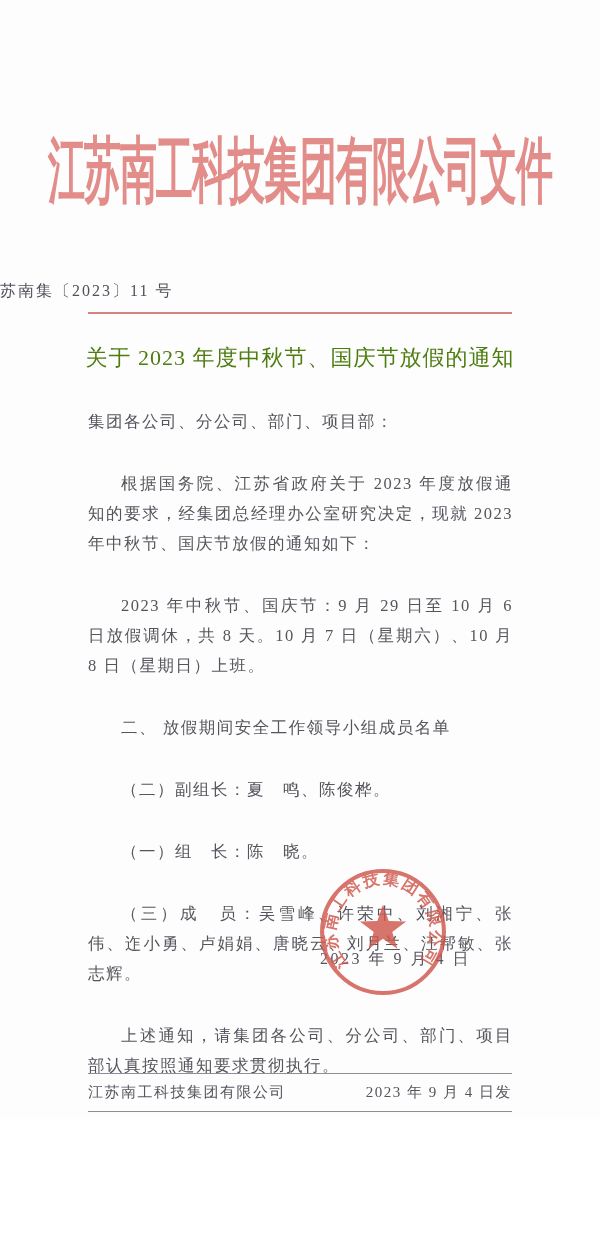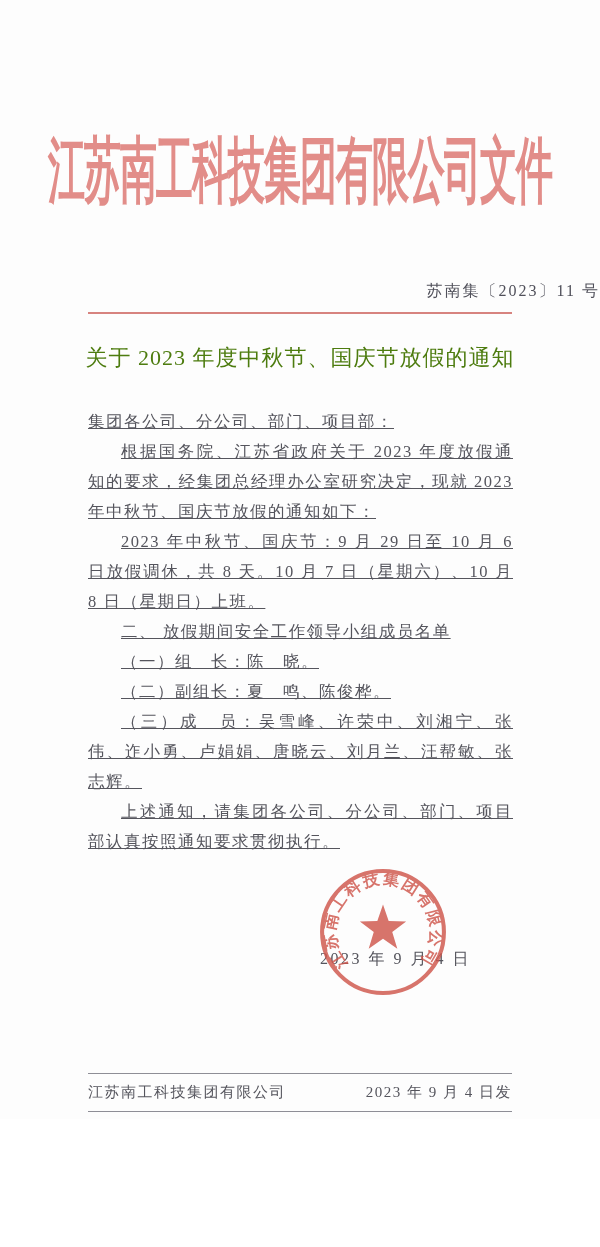--- a/index.html
+++ b/index.html
@@ -32,21 +32,21 @@
     transform-origin: 50% 0%;
     white-space: nowrap;
   }
 
   
   .doc-no {
     position: absolute;
     top: 281px;
     left: 0;
     width: 600px;
-    text-align: right;
+    text-align: left;
     font-size: 16px;
     letter-spacing: 2px;
     color: #50505a;
   }
 
   
   .red-line {
     position: absolute;
     top: 312px;
     left: 88px;
@@ -73,24 +73,23 @@
   .body-block {
     position: absolute;
     top: 407px;
     left: 88px;
     width: 425px;
     font-size: 16.5px;
     line-height: 30px;
     letter-spacing: 1.5px;
     color: #55555d;
     text-align: justify;
-    text-decoration: underline;
   }
   .body-block p { margin: 0; }
-  .body-block p.indent { text-indent: 2em; }
+  .body-block p.indent { text-indent: 2em; margin-top: 32px; }
 
   
   .sign-date {
     position: absolute;
     top: 949px;
     left: 320px;
     font-size: 16px;
     letter-spacing: 2.5px;
     color: #55555d;
     z-index: 1;
@@ -150,22 +149,22 @@
 
   <div class="red-line"></div>
 
   <h2 class="notice-title">关于 2023 年度中秋节、国庆节放假的通知</h2>
 
   <div class="body-block">
     <p>集团各公司、分公司、部门、项目部：</p>
     <p class="indent">根据国务院、江苏省政府关于 2023 年度放假通知的要求，经集团总经理办公室研究决定，现就 2023 年中秋节、国庆节放假的通知如下：</p>
     <p class="indent">2023 年中秋节、国庆节：9 月 29 日至 10 月 6 日放假调休，共 8 天。10 月 7 日（星期六）、10 月 8 日（星期日）上班。</p>
     <p class="indent">二、 放假期间安全工作领导小组成员名单</p>
+    <p class="indent">（二）副组长：夏　鸣、陈俊桦。</p>
     <p class="indent">（一）组　长：陈　晓。</p>
-    <p class="indent">（二）副组长：夏　鸣、陈俊桦。</p>
     <p class="indent">（三）成　员：吴雪峰、许荣中、刘湘宁、张伟、迮小勇、卢娟娟、唐晓云、刘月兰、汪帮敏、张志辉。</p>
     <p class="indent">上述通知，请集团各公司、分公司、部门、项目部认真按照通知要求贯彻执行。</p>
   </div>
 
   <div class="sign-date">2023 年 9 月 4 日</div>
 
   <div class="seal">
     <svg viewBox="0 0 130 130" xmlns="http://www.w3.org/2000/svg">
       <defs>
         <path id="seal-arc" d="M 31.8 98.2 A 47 47 0 1 1 98.2 98.2" fill="none"></path>

